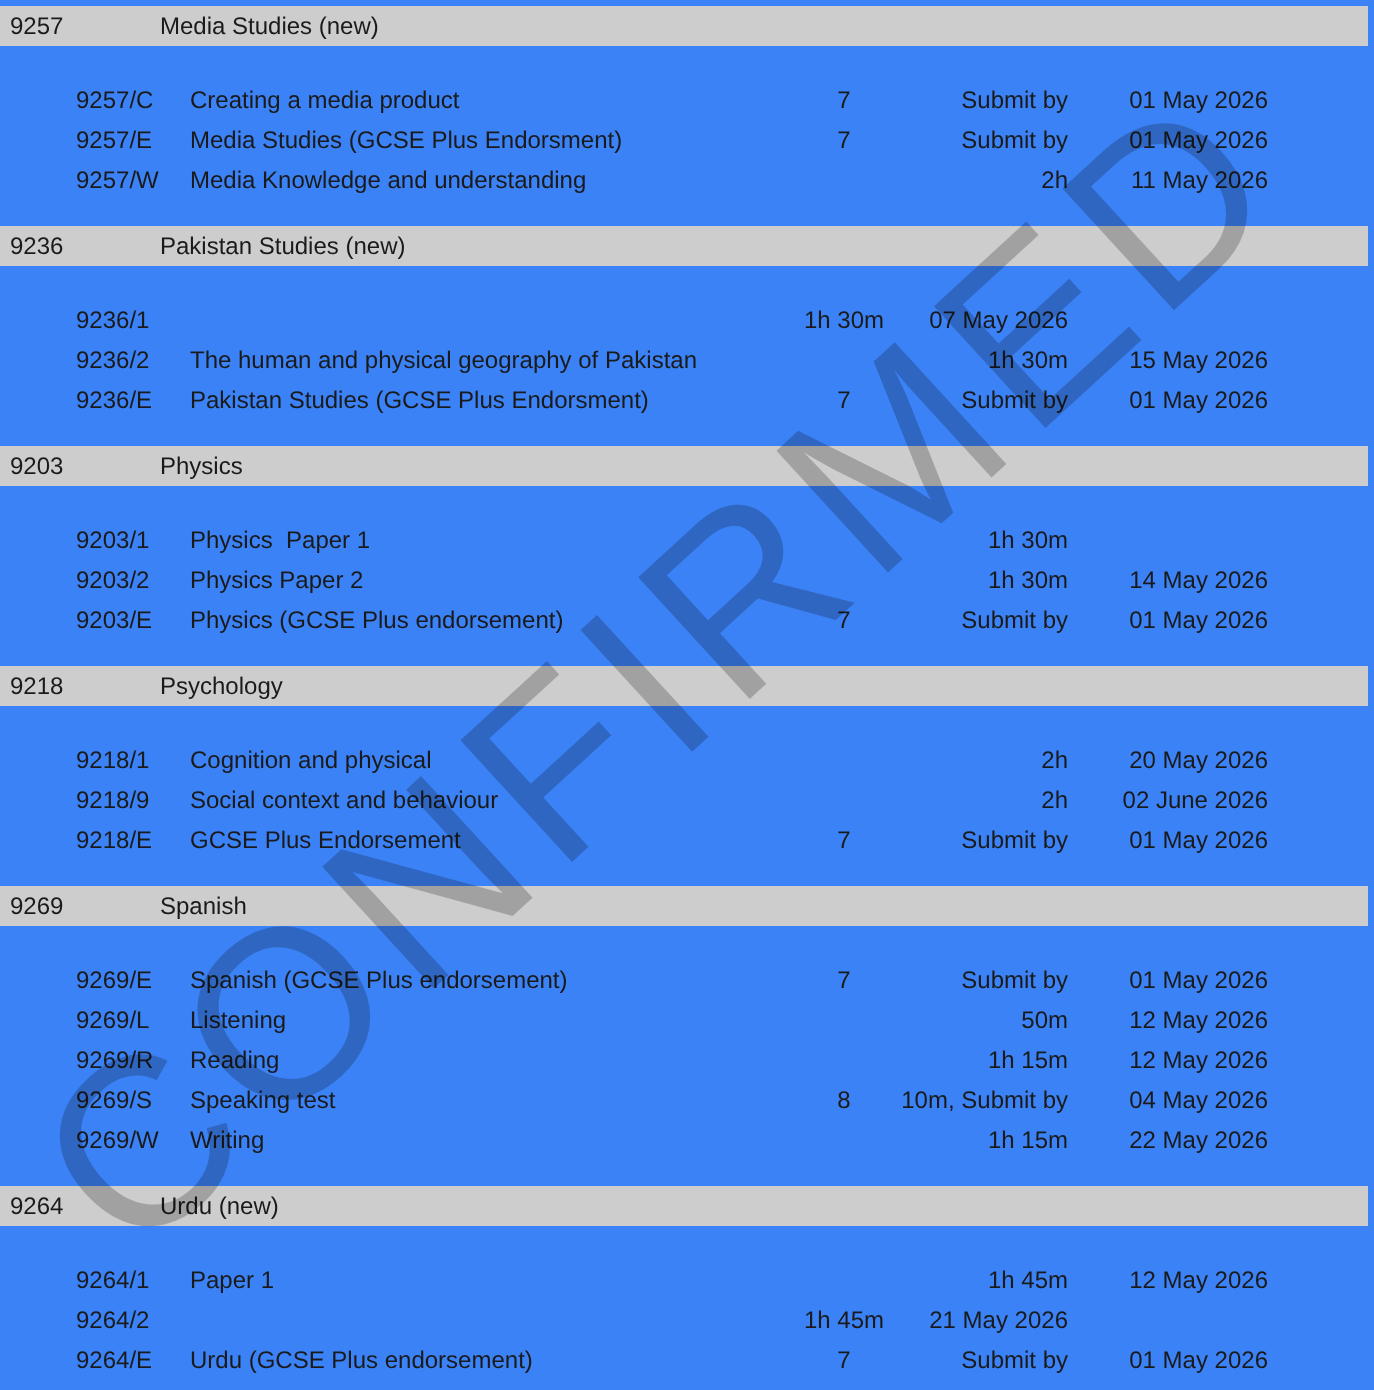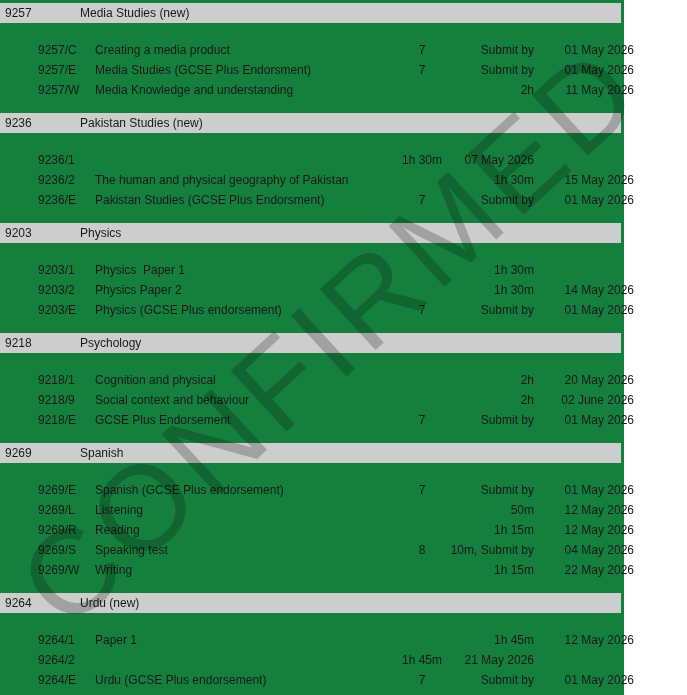--- a/index.html
+++ b/index.html
@@ -10,25 +10,25 @@
   body {
     width: 687px;
     height: 695px;
     overflow: hidden;
     font-family: "Liberation Sans", sans-serif;
     font-size: 12px;
     color: #1a1a1a;
   }
   .page {
     position: relative;
-    width: 624px;
+    width: 687px;
     height: 695px;
     padding-top: 3px;
     box-sizing: border-box;
-    background: #15803d;
+    background: #3b82f6;
   }
   
   .section-header {
     height: 20px;
     line-height: 20px;
     background: #cdcdcd;
     margin-right: 3px;
     display: flex;
     white-space: pre;
   }

